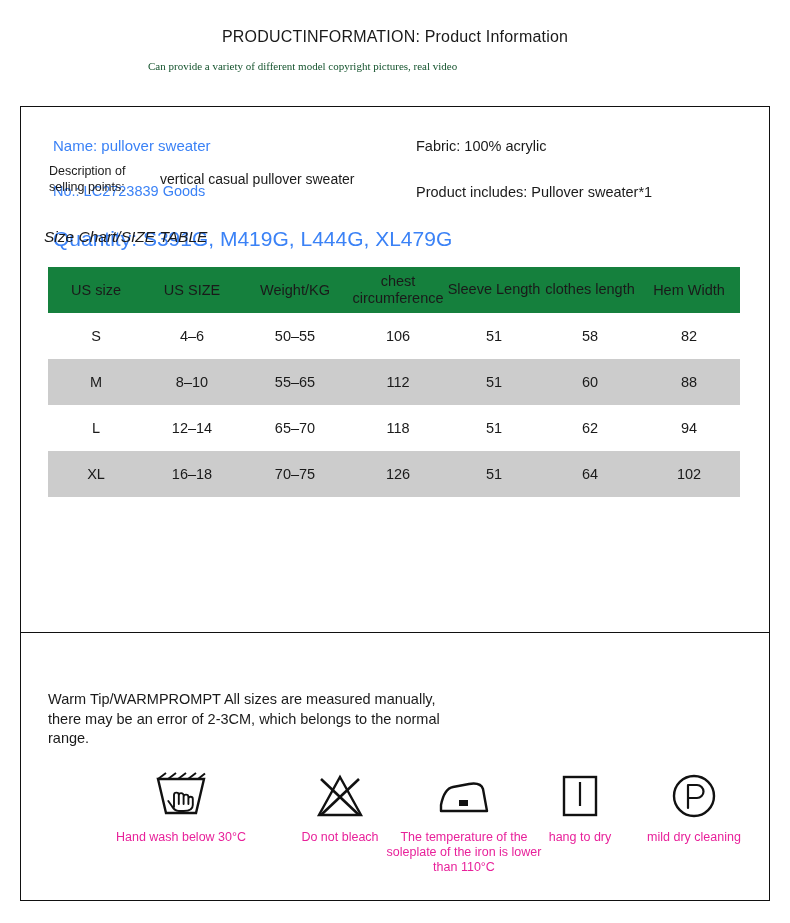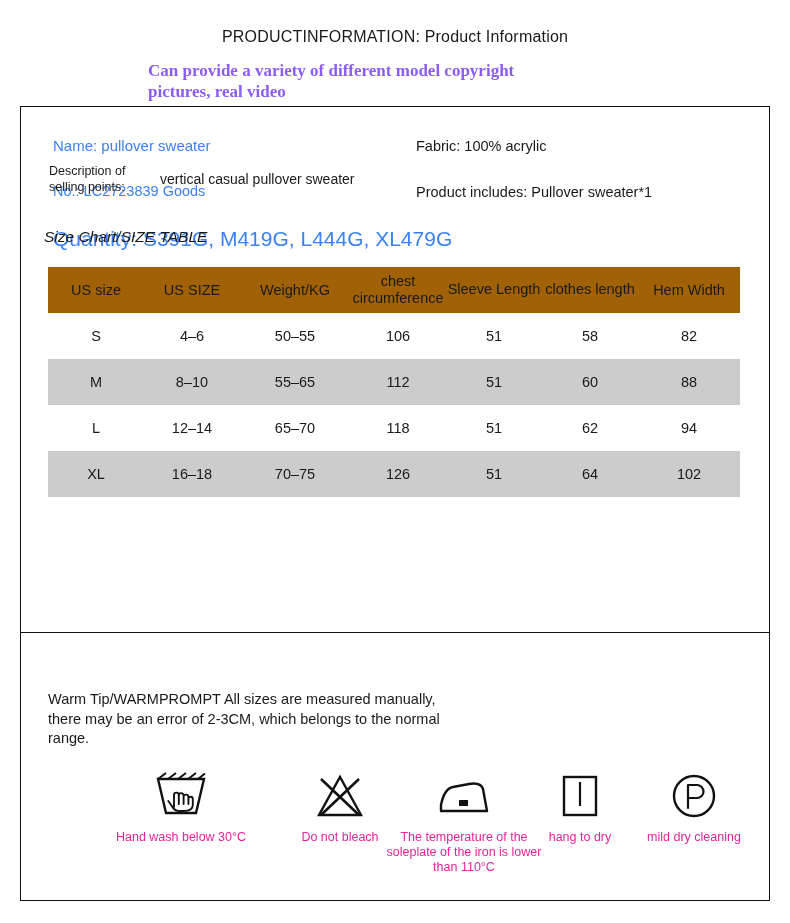--- a/index.html
+++ b/index.html
@@ -27,24 +27,23 @@
     color: #1a1a1a;
     padding-top: 28px;
     letter-spacing: 0.2px;
   }
   .subtitle {
     position: absolute;
     left: 148px;
     top: 60px;
     width: 430px;
     font-family: "Liberation Serif", serif;
-    font-size: 17px;
-    color: #8b5cf6;
+    font-size: 11px;
+    color: #14532d;
     line-height: 1.25;
-    font-weight: bold;
   }
   .outer-box {
     position: absolute;
     left: 20px;
     top: 106px;
     width: 750px;
     height: 795px;
     border: 1px solid #111111;
     box-sizing: border-box;
   }
@@ -123,21 +122,21 @@
   }
   table.size-table th,
   table.size-table td {
     text-align: center;
     font-size: 14.5px;
     color: #1a1a1a;
     font-weight: normal;
     height: 44px;
     vertical-align: middle;
   }
-  table.size-table thead tr { background: #a16207; }
+  table.size-table thead tr { background: #15803d; }
   table.size-table tbody tr.alt { background: #cccccc; }
   table.size-table tbody tr { background: #ffffff; }
   th.small {
     font-size: 10.5px;
     line-height: 1.15;
   }
   th.two-line {
     font-size: 13.5px;
     line-height: 1.1;
   }

